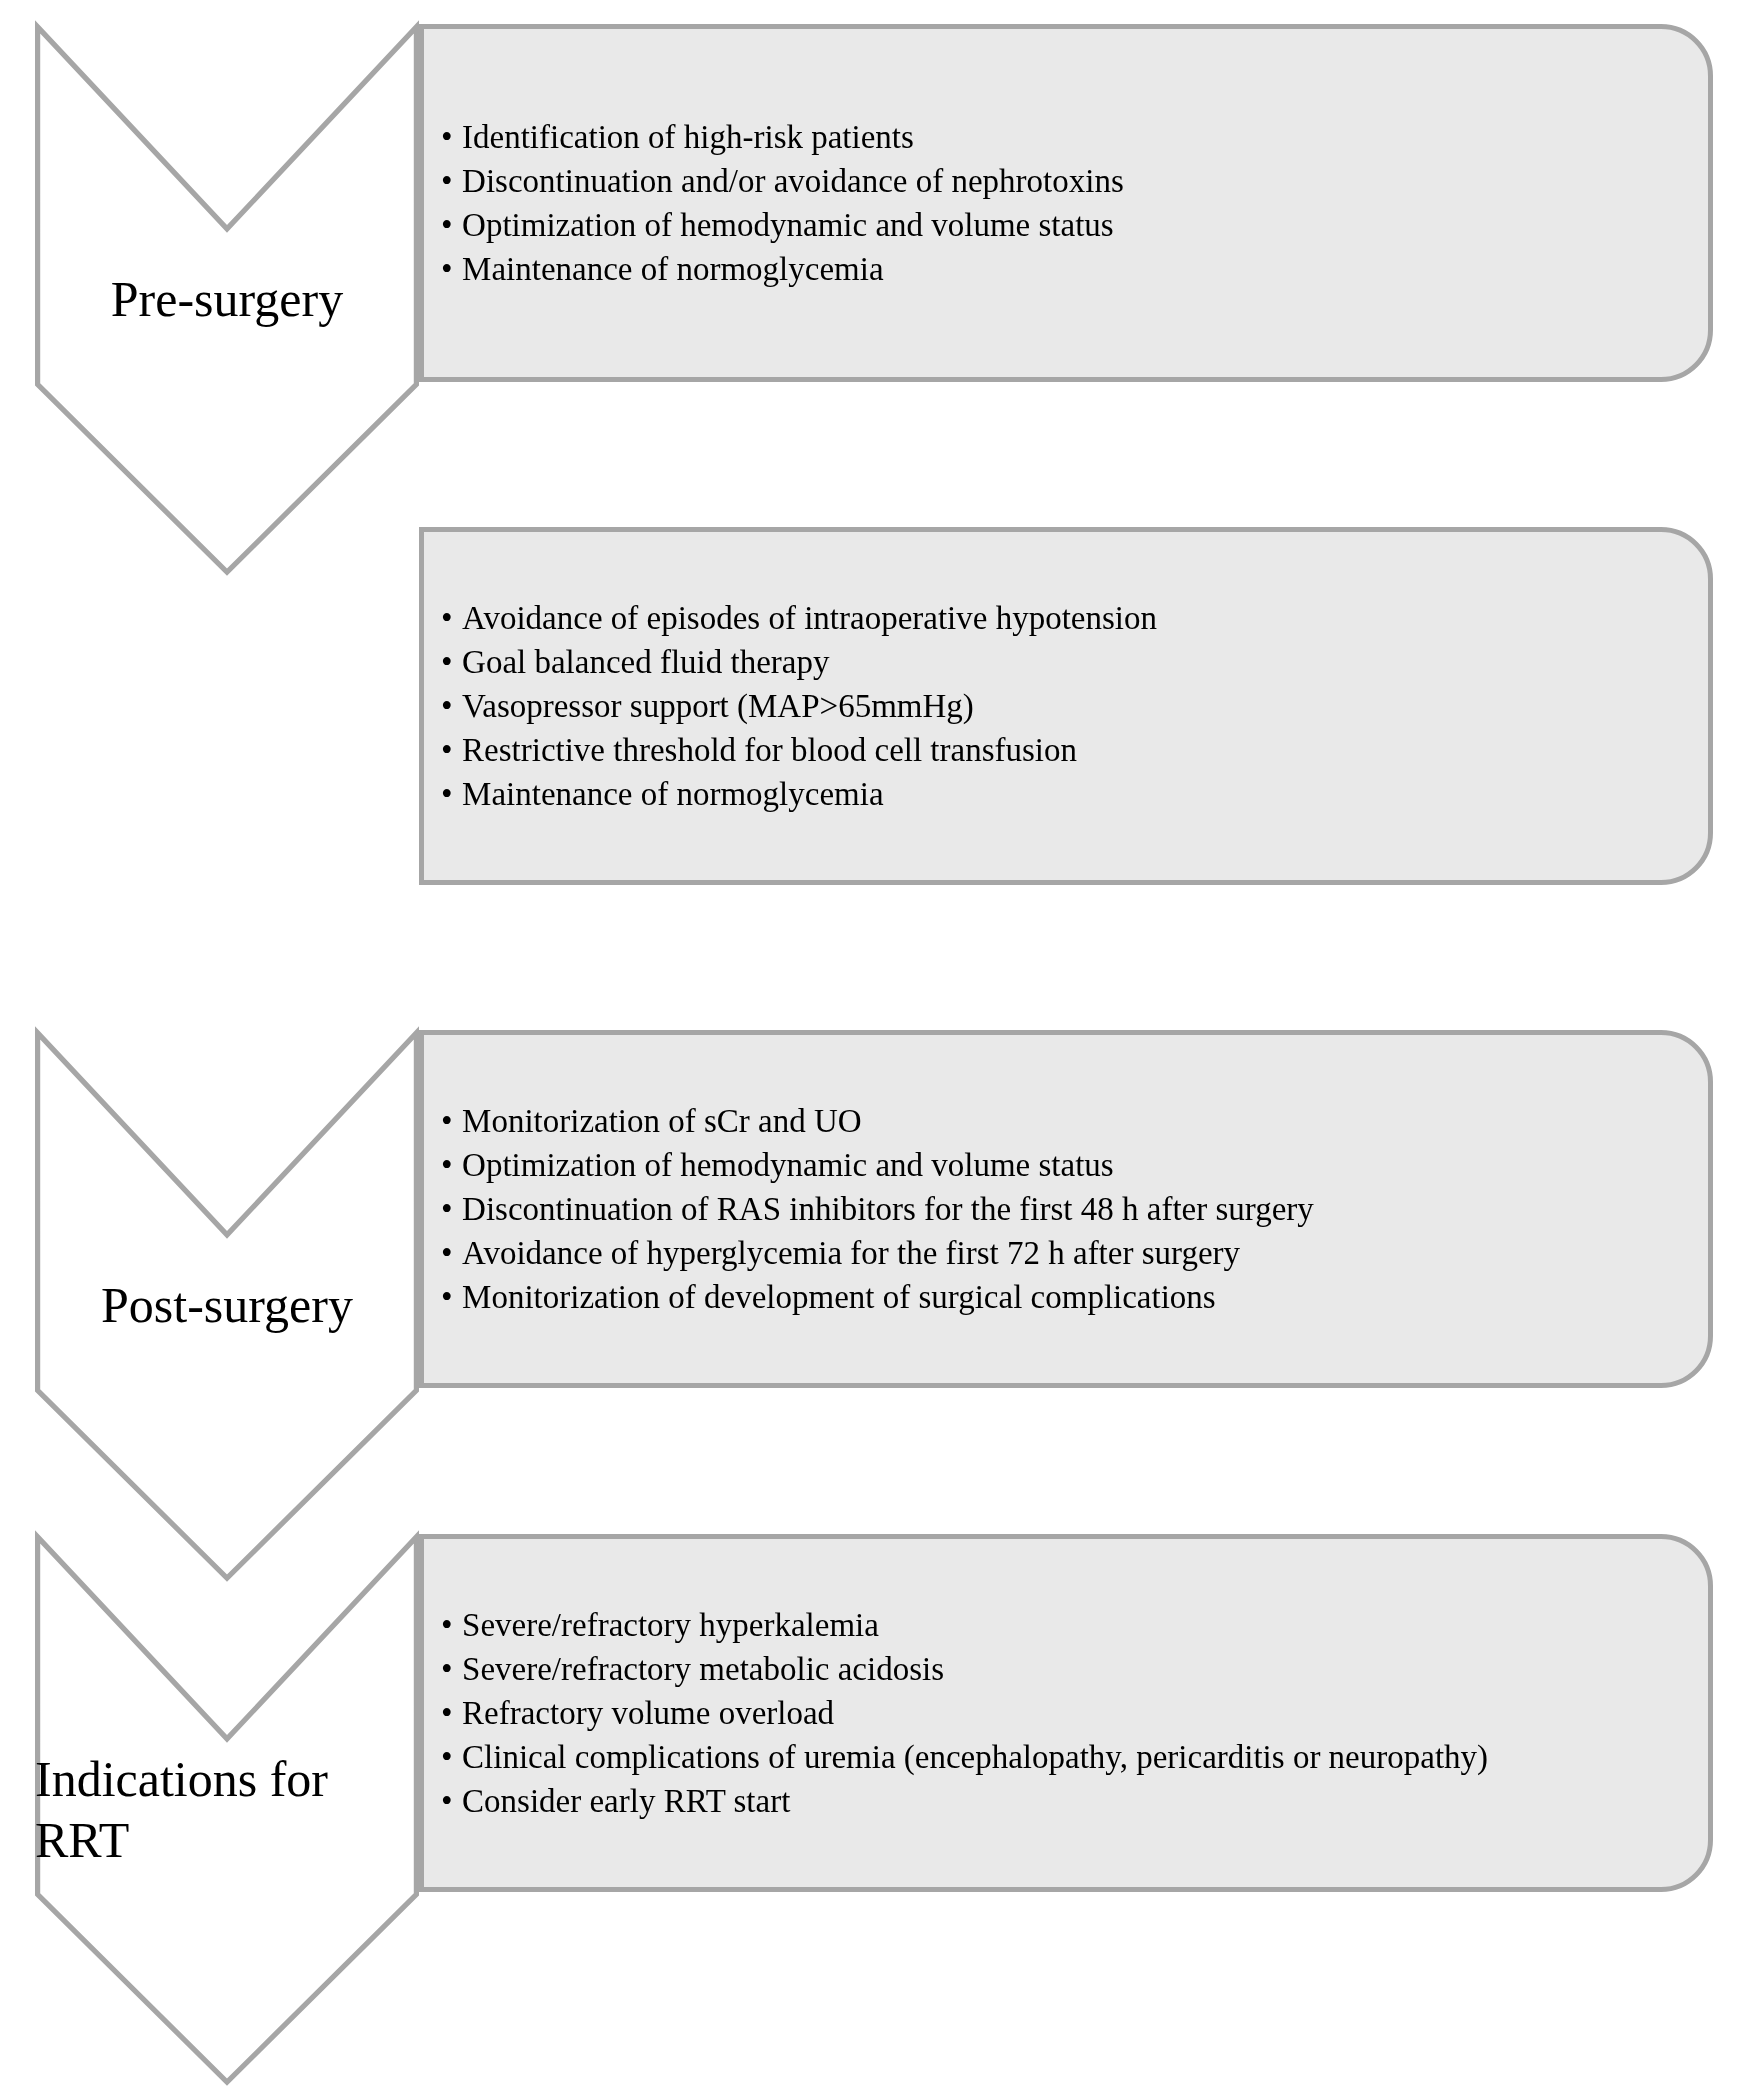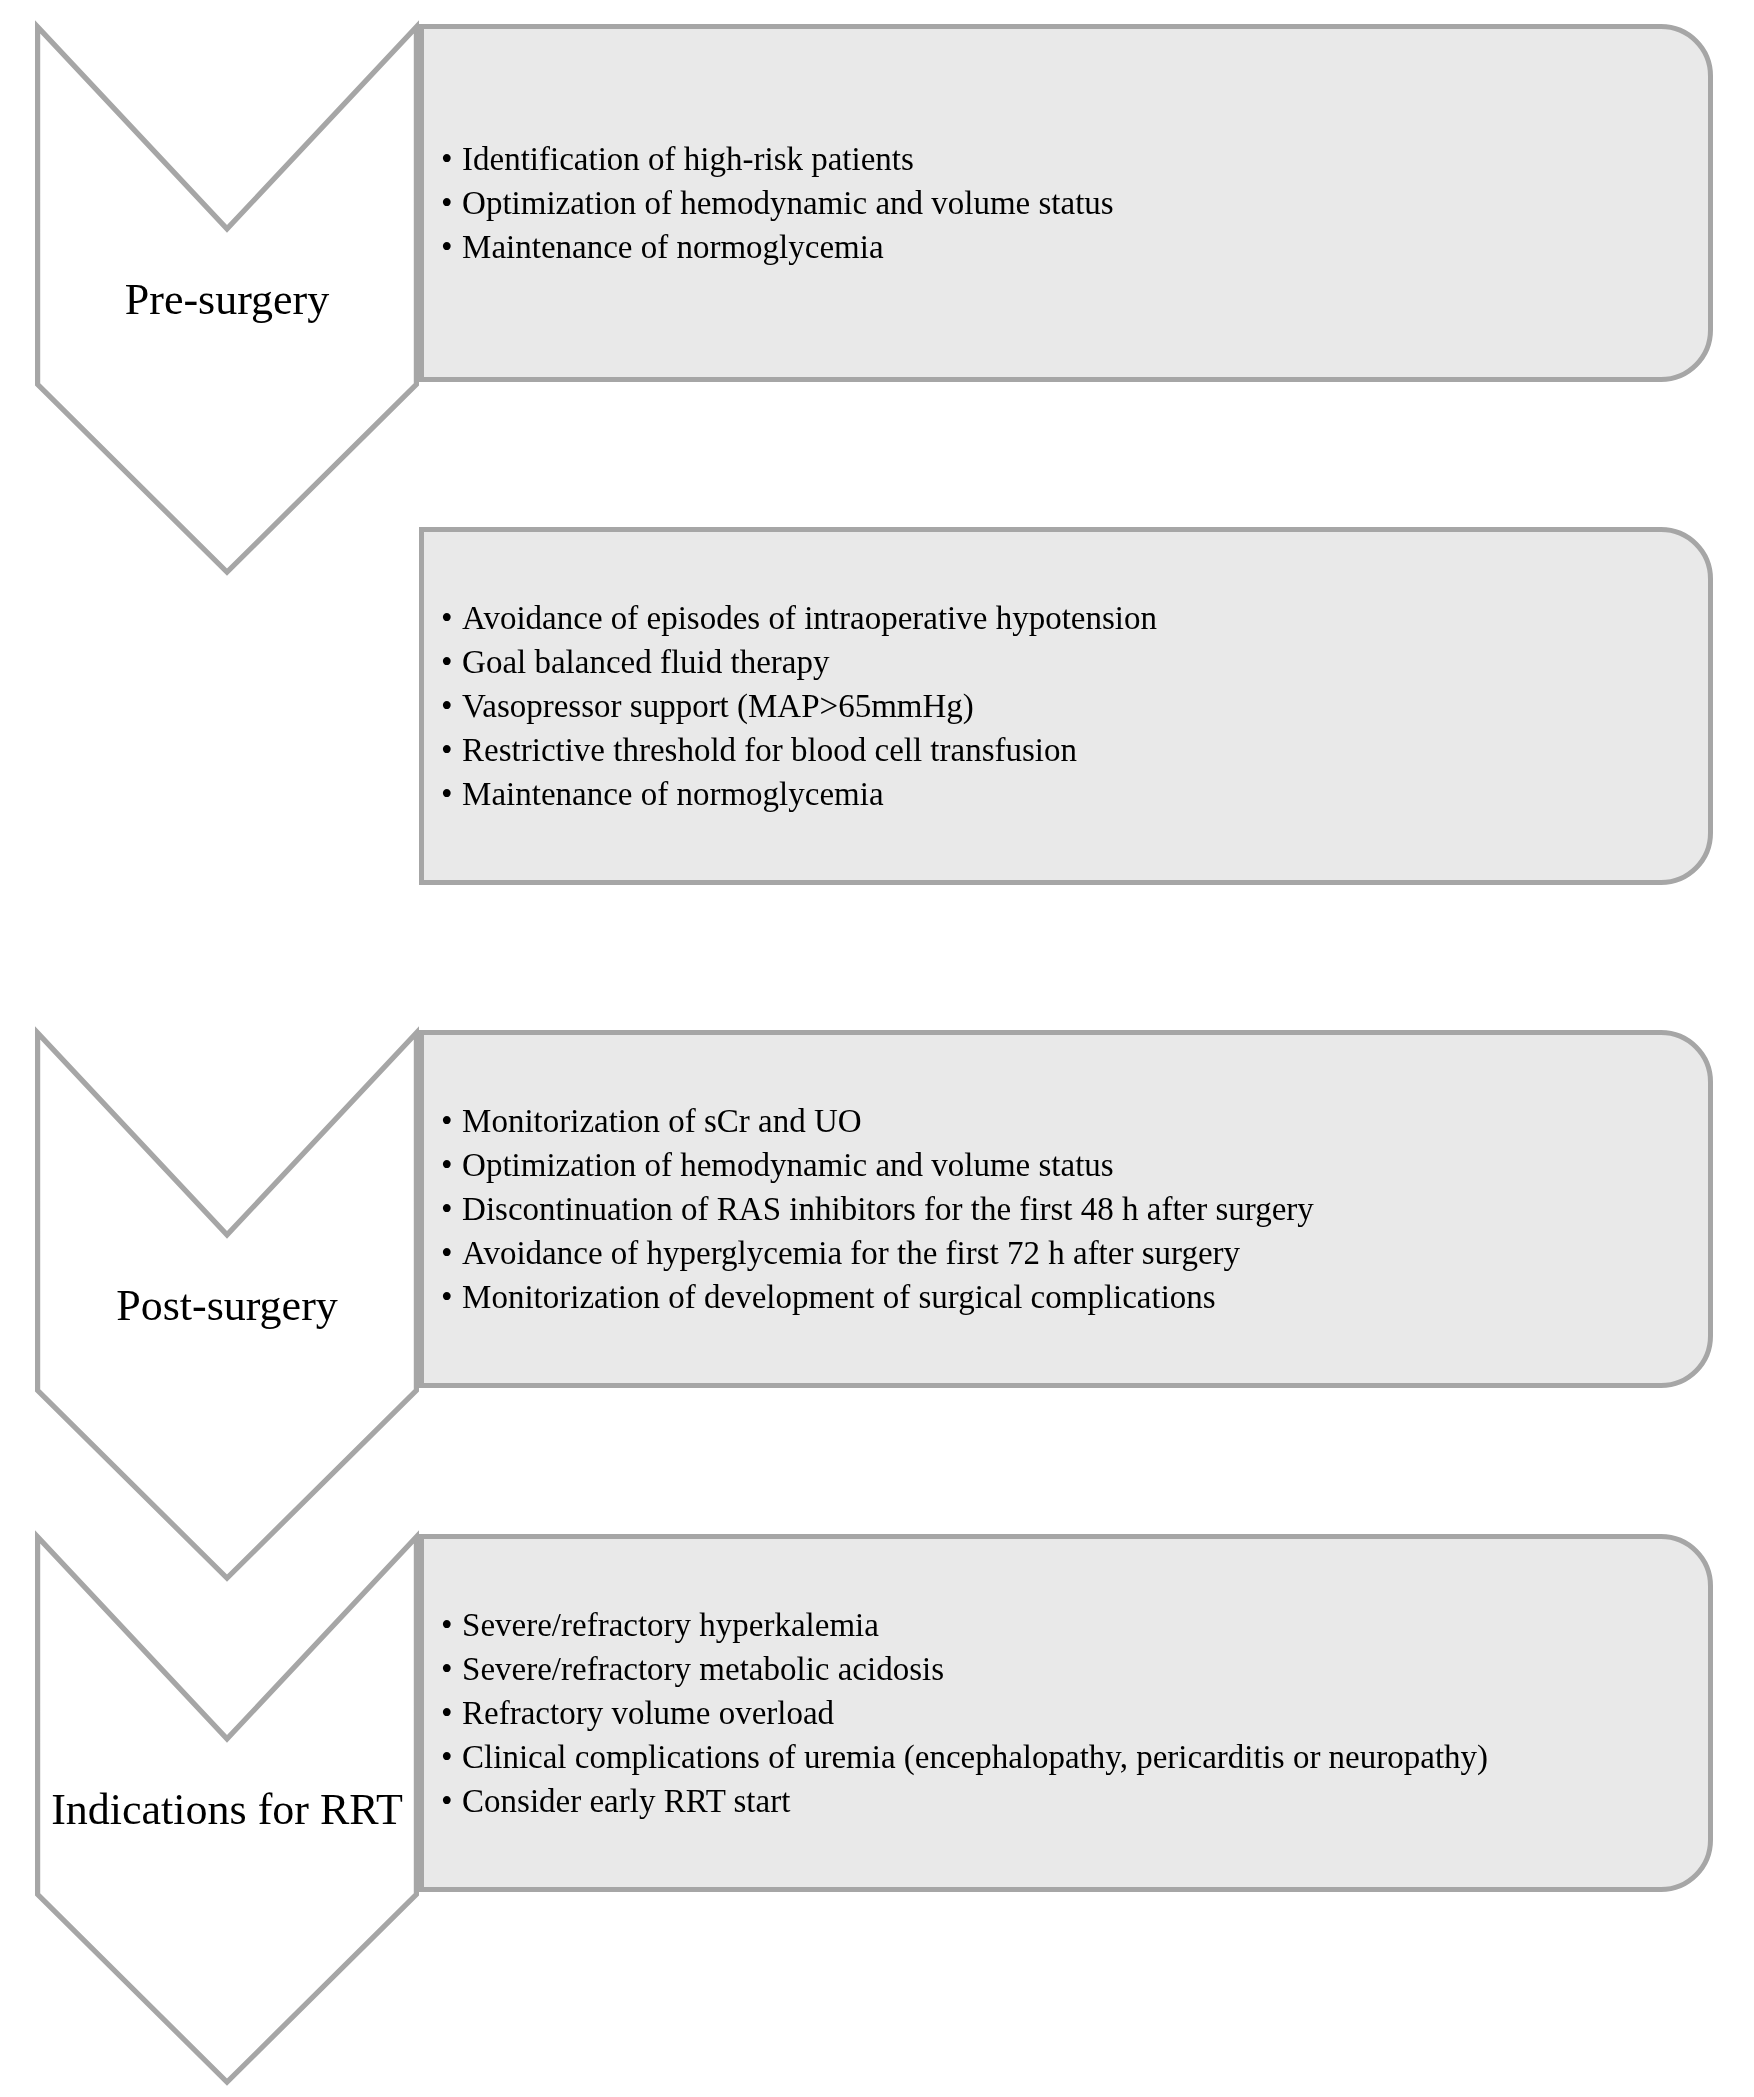--- a/index.html
+++ b/index.html
@@ -16,22 +16,22 @@
     font-family:"Liberation Serif","DejaVu Serif",serif;
     color:var(--text-color);
   }
   .canvas{position:absolute;left:0;top:0;width:1754px;height:2097px;}
   .section{position:absolute;left:0;width:1754px;}
   .chevron-wrap{position:absolute;left:35px;top:0;width:384px;height:551px;}
   .chevron-wrap svg{position:absolute;left:0;top:0;width:100%;height:100%;overflow:visible;}
   .chevron-wrap polygon{fill:var(--chevron-fill);stroke:var(--border-color);stroke-width:11;}
   .stage-label{
     position:absolute;left:0;top:0;width:100%;height:100%;
-    display:flex;align-items:center;justify-content:center;text-align:right;
-    font-size:44px;line-height:61px;
+    display:flex;align-items:center;justify-content:center;text-align:left;
+    font-size:50px;line-height:61px;
   }
   .info-box{
     position:absolute;left:419px;top:0;width:1294px;height:358px;
     background:var(--box-fill);
     border:5.2px solid var(--border-color);
     border-radius:0 52px 52px 0;
     display:flex;flex-direction:column;justify-content:center;
     padding:9.5px 28.4px 9.5px 17px;
   }
   ul.bullets{list-style:none;font-family:Liberation Serif, serif;}
@@ -48,20 +48,21 @@
   <div class="section" style="top:24px;height:551px;">
     <div class="chevron-wrap">
       <svg viewBox="0 0 810 1162" aria-hidden="true">
         <polygon points="5.5,6 405,432 804.5,6 804.5,760 405,1156 5.5,760"></polygon>
       </svg>
       <div class="stage-label">Pre-surgery</div>
     </div>
     <div class="info-box">
       <ul class="bullets">
           <li>Identification of high-risk patients</li>
+          <li>Discontinuation and/or avoidance of nephrotoxins</li>
           <li>Optimization of hemodynamic and volume status</li>
           <li>Maintenance of normoglycemia</li>
         </ul>
     </div>
   </div>
 
   <div class="section" style="top:527px;height:551px;">
     <div class="info-box">
       <ul class="bullets">
           <li>Avoidance of episodes of intraoperative hypotension</li>

